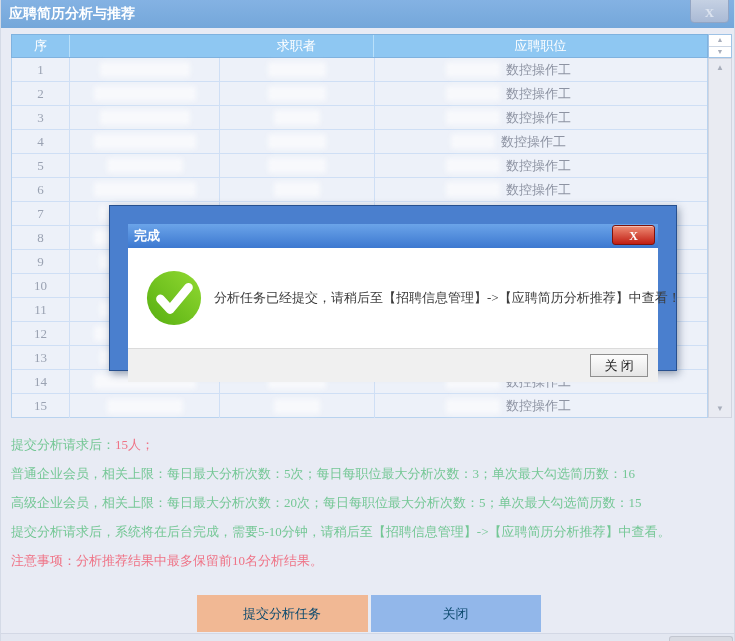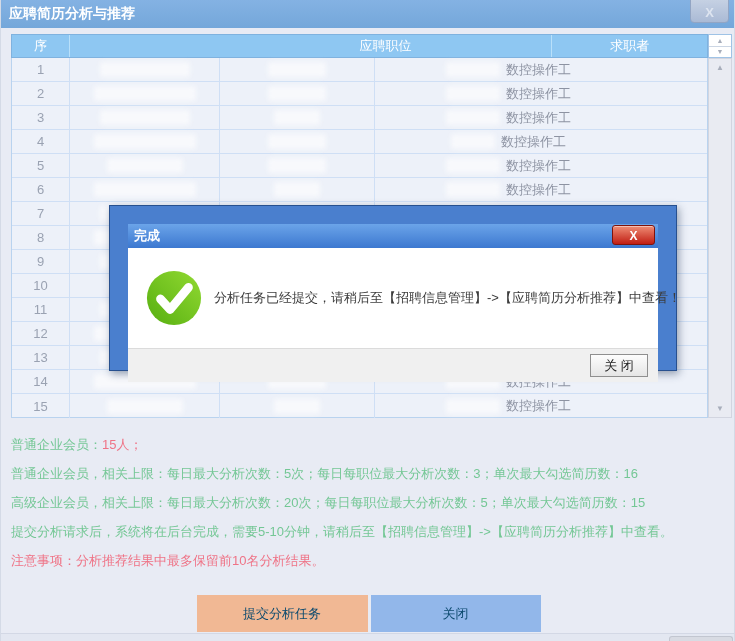--- a/index.html
+++ b/index.html
@@ -1,20 +1,20 @@
 <!DOCTYPE html>
 <html><head>
 <meta charset="utf-8">
 <style>
   * { margin:0; padding:0; box-sizing:border-box; }
   html,body { width:735px; height:641px; }
   body { font-family:"Liberation Sans","DejaVu Sans",sans-serif; background:#e8ebf4; }
 
   .window { position:relative; width:735px; height:641px; background:#e8ebf4; overflow:hidden;
-            border-left:1px solid #d4dae6; border-right:1px solid #d4dae6; }
+            border-left:1px solid #d4dae6; border-right:1px solid #d4dae6;font-family:Liberation Serif, serif; }
 
   
   .titlebar { position:absolute; left:0; top:0; width:735px; height:28px;
               background:linear-gradient(#84b2e3,#74a7da); }
   .titlebar .title { display:inline-block; padding-left:8px; line-height:27px;
                      color:#ffffff; font-size:14px; font-weight:bold; }
   .win-close { position:absolute; top:-4px; right:5px; width:39px; height:27px;
                background:linear-gradient(#c9d4e5,#aabad5); border:1px solid #92a5c4;
                border-radius:4px; text-align:center; line-height:30px; cursor:pointer; }
   .win-close span { color:#dde4f0; font-size:13px; font-weight:bold; }
@@ -111,22 +111,22 @@
     <span class="title">应聘简历分析与推荐</span>
   </div>
   <div class="win-close">
     <span>X</span>
   </div>
 
   <div class="table-wrap">
     <div class="thead">
       <div class="th th-no">序</div>
       <div class="th th-id">简历编号</div>
+      <div class="th th-seeker">求职者</div>
       <div class="th th-pos">应聘职位</div>
-      <div class="th th-seeker">求职者</div>
     </div>
     <div class="hspin">
       <div class="half">▲</div>
       <div class="half">▼</div>
     </div>
     <div class="tbody" id="tbody">
         <div class="trow">
       <div class="c c-no">1</div>
       <div class="c c-id">
         <span class="blur b-id"></span>
@@ -322,21 +322,21 @@
       </div>
     </div>
       </div>
     <div class="vscroll">
       <div class="up">▲</div>
       <div class="dn">▼</div>
     </div>
   </div>
 
   <div class="info">
-    <div class="line"><span class="green">普通企业会员：</span><span class="red">15人；</span></div>
+    <div class="line"><span class="green">提交分析请求后：</span><span class="red">15人；</span></div>
     <div class="line green">普通企业会员，相关上限：每日最大分析次数：5次；每日每职位最大分析次数：3；单次最大勾选简历数：16</div>
     <div class="line green">高级企业会员，相关上限：每日最大分析次数：20次；每日每职位最大分析次数：5；单次最大勾选简历数：15</div>
     <div class="line green">提交分析请求后，系统将在后台完成，需要5-10分钟，请稍后至【招聘信息管理】-&gt;【应聘简历分析推荐】中查看。</div>
     <div class="line red">注意事项：分析推荐结果中最多保留前10名分析结果。</div>
   </div>
 
   <div class="actions">
     <button class="btn btn-submit">提交分析任务</button>
     <button class="btn btn-close">关闭</button>
   </div>

